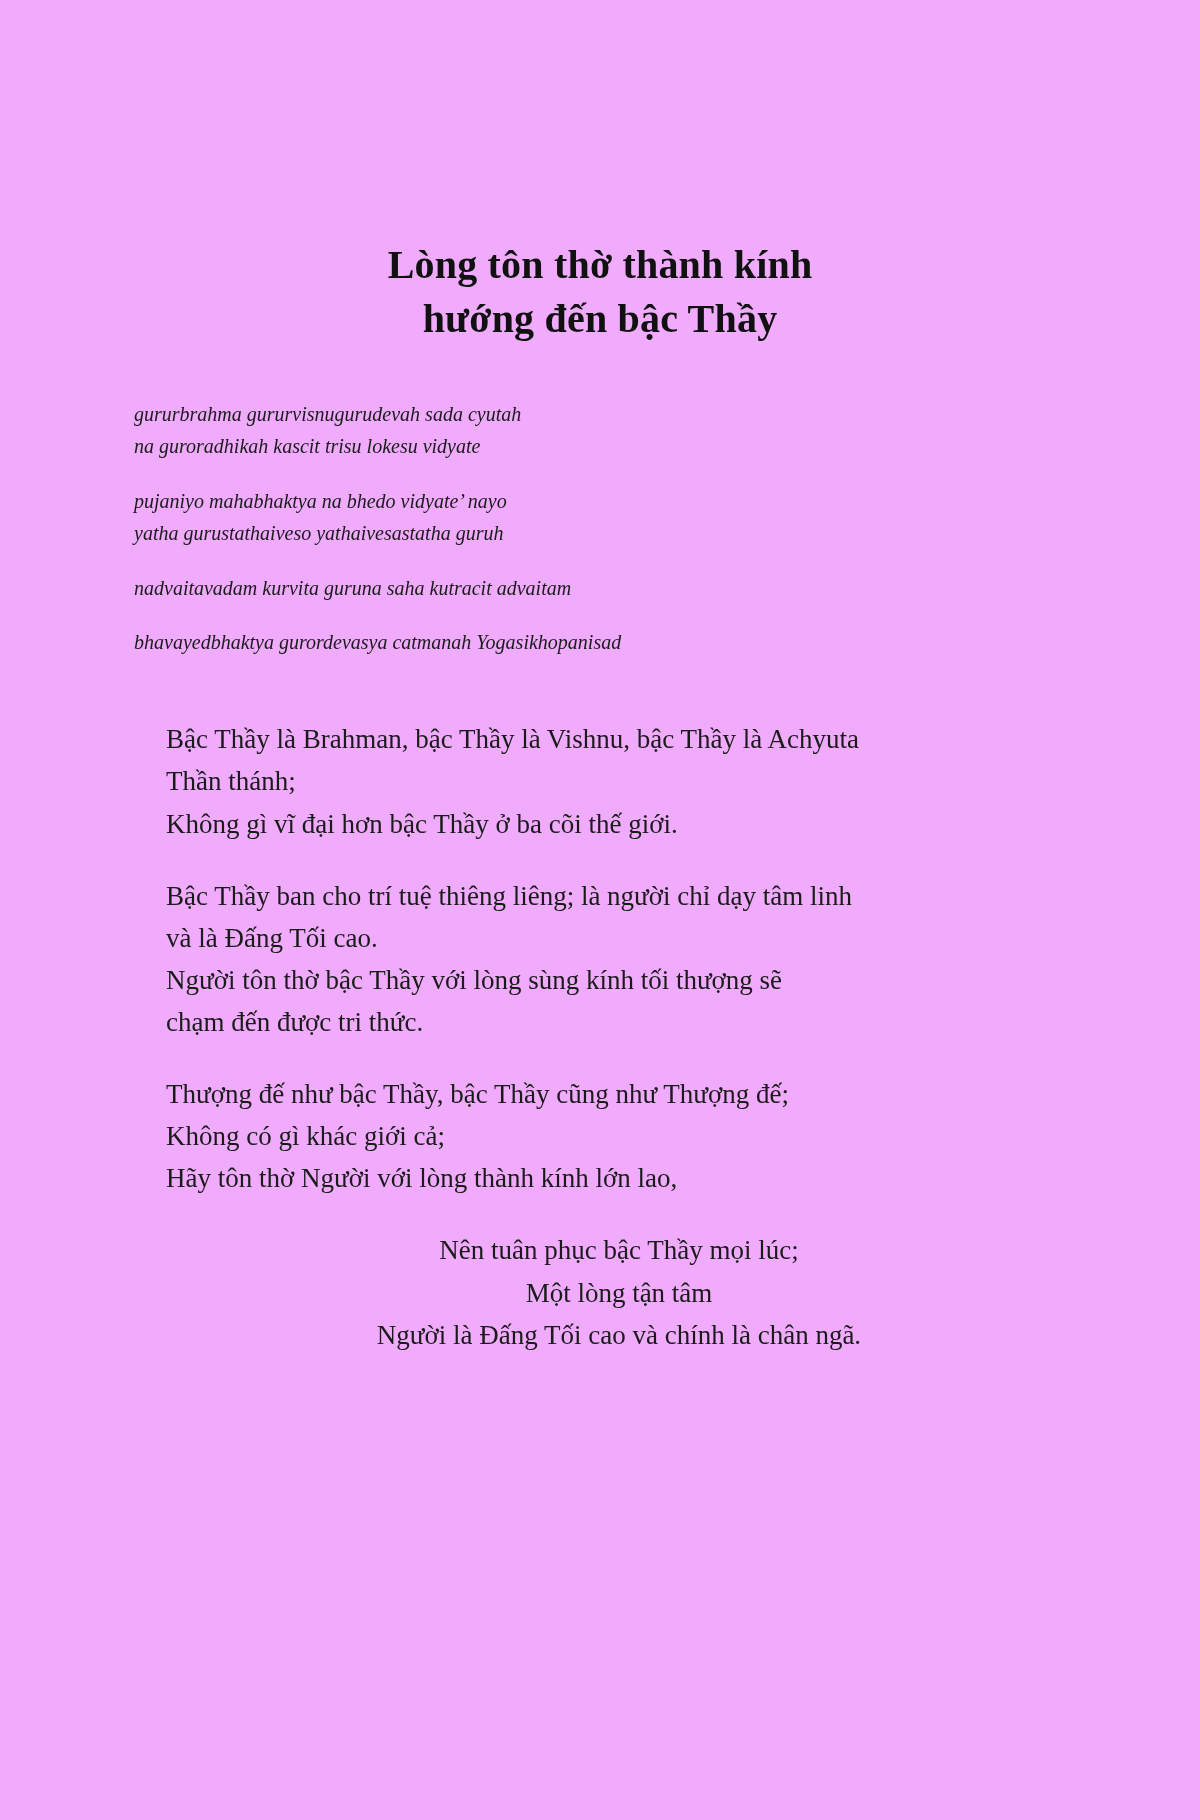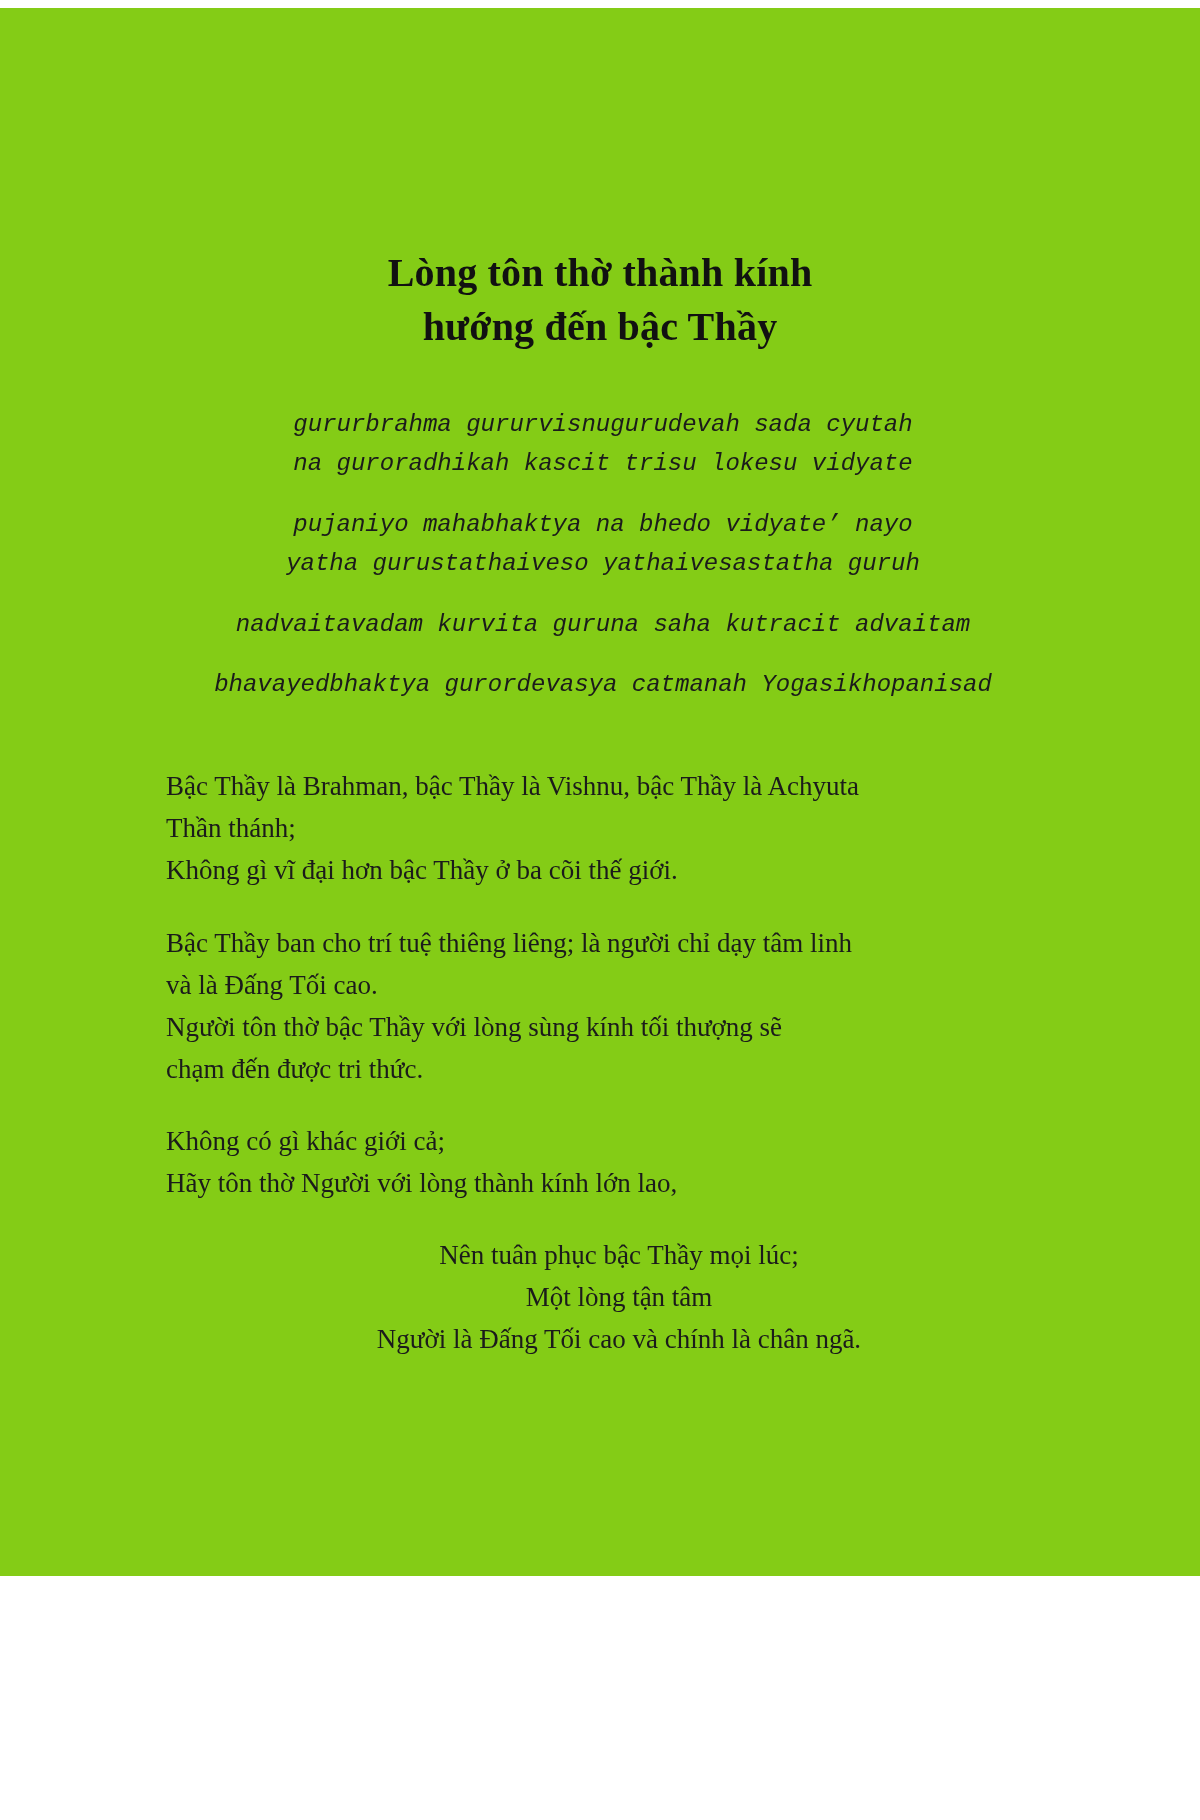--- a/index.html
+++ b/index.html
@@ -11,25 +11,25 @@
   body {
     width: 1200px;
     height: 1820px;
     position: relative;
     font-family: "Liberation Serif", "DejaVu Serif", serif;
     color: #1a1a1a;
     overflow: hidden;
   }
   .page {
     position: absolute;
-    top: 8px;
+    top: 0;
     left: 0;
     width: 1200px;
-    height: 1568px;
-    background: #84cc16;
+    height: 1820px;
+    background: #f0abfc;
     box-sizing: border-box;
   }
   .content {
     position: absolute;
     left: 128px;
     top: 238px;
     width: 944px;
   }
 
   
@@ -51,27 +51,26 @@
     margin: 0 0 60px 0;
     padding-left: 6px;
   }
   .verse-stanza {
     margin: 0 0 22px 0;
   }
   .verse-stanza:last-child {
     margin-bottom: 0;
   }
   .verse-line {
-    font-family: Liberation Mono, monospace;
+    font-family: Liberation Serif, serif;
     font-style: italic;
-    font-size: 24px;
+    font-size: 20px;
     line-height: 1.62;
     color: #1b1b1b;
     white-space: nowrap;
-    text-align: center;
   }
 
   
   .translation {
     padding-left: 38px;
   }
   .trans-stanza {
     margin: 0 0 30px 0;
   }
   .trans-stanza:last-child {
@@ -128,20 +127,21 @@
       </div>
 
       <div class="trans-stanza">
         <div class="trans-line">Bậc Thầy ban cho trí tuệ thiêng liêng; là người chỉ dạy tâm linh</div>
         <div class="trans-line">và là Đấng Tối cao.</div>
         <div class="trans-line">Người tôn thờ bậc Thầy với lòng sùng kính tối thượng sẽ</div>
         <div class="trans-line">chạm đến được tri thức.</div>
       </div>
 
       <div class="trans-stanza">
+        <div class="trans-line">Thượng đế như bậc Thầy, bậc Thầy cũng như Thượng đế;</div>
         <div class="trans-line">Không có gì khác giới cả;</div>
         <div class="trans-line">Hãy tôn thờ Người với lòng thành kính lớn lao,</div>
       </div>
 
       <div class="trans-stanza">
         <div class="trans-line">Nên tuân phục bậc Thầy mọi lúc;</div>
         <div class="trans-line">Một lòng tận tâm</div>
         <div class="trans-line">Người là Đấng Tối cao và chính là chân ngã.</div>
       </div>
 

